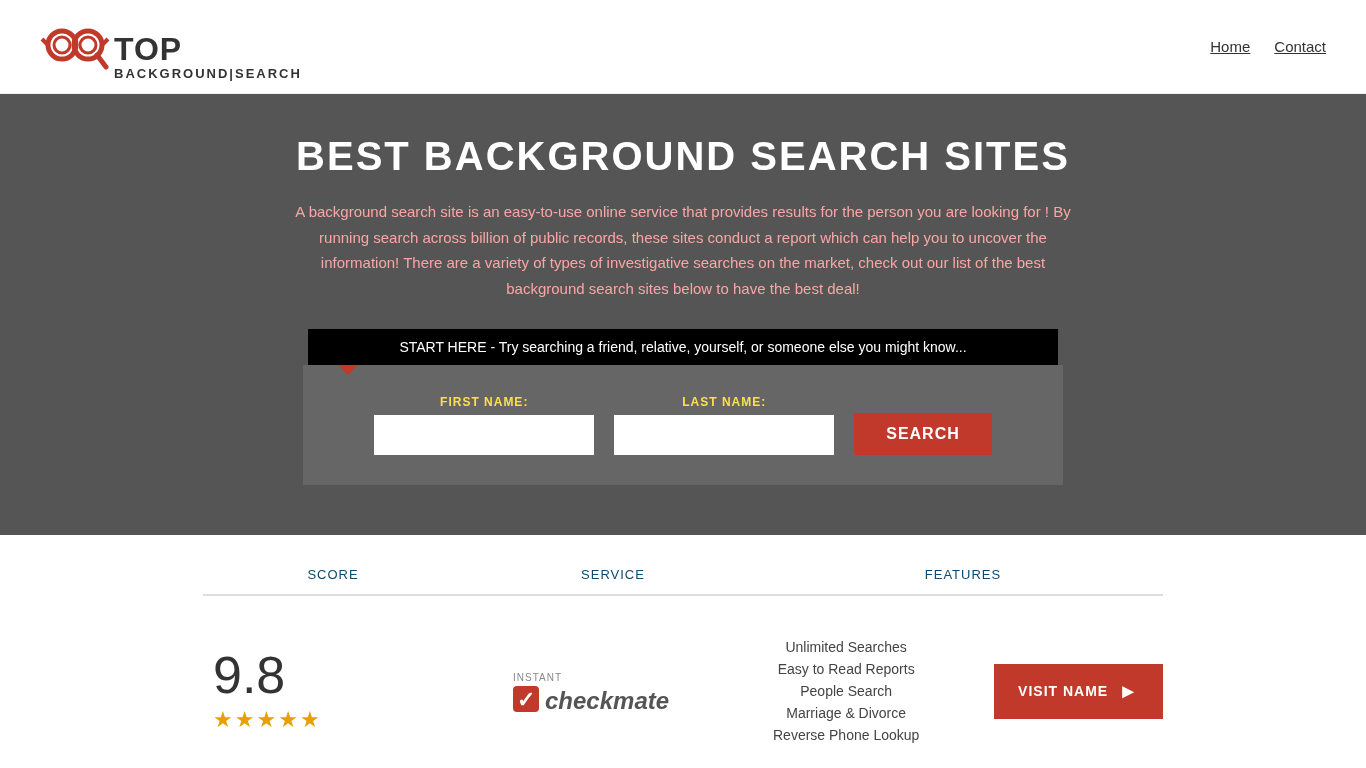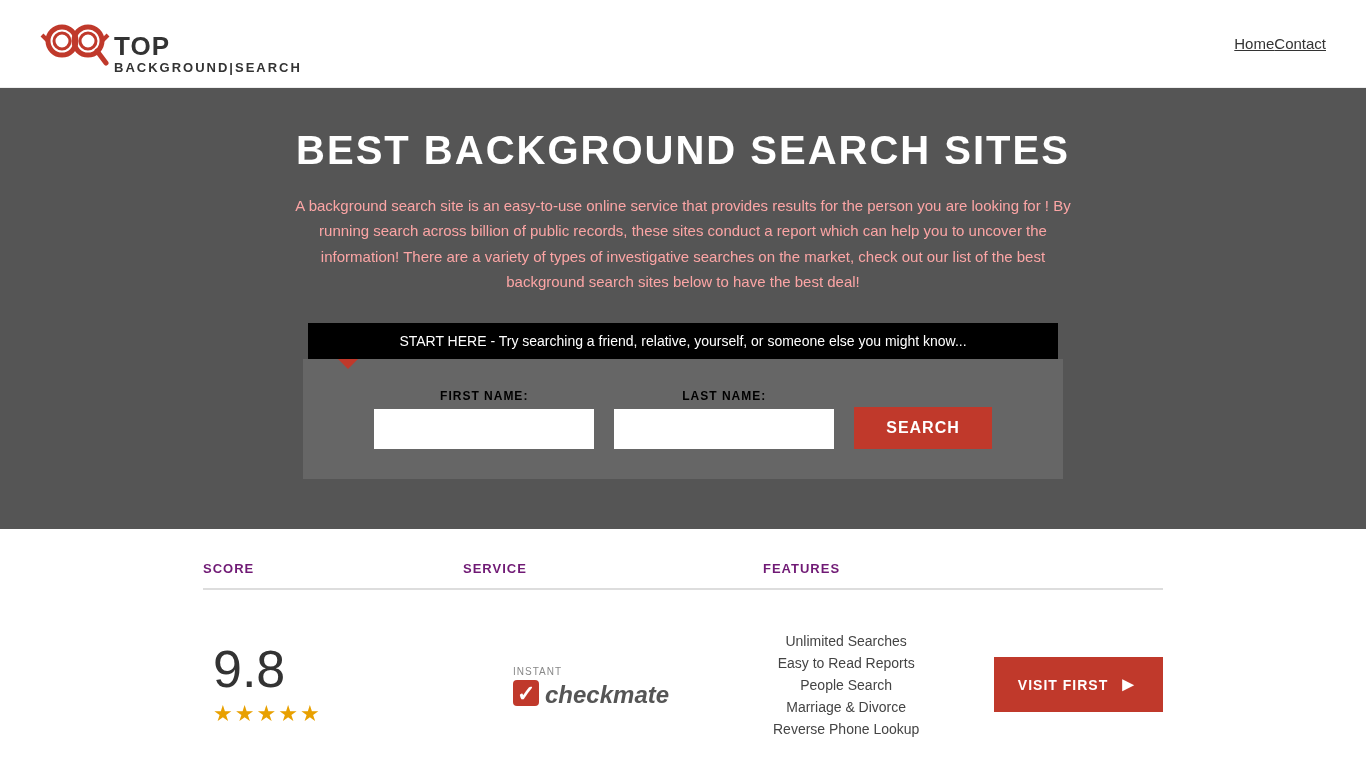--- a/index.html
+++ b/index.html
@@ -28,34 +28,35 @@
       width: 70px;
       height: 60px;
     }
     .logo-text {
       display: flex;
       flex-direction: column;
       line-height: 1.1;
       margin-left: 4px;
     }
     .logo-top {
-      font-size: 26px;
+      font-size: 32px;
       font-weight: 900;
       color: #333;
       letter-spacing: 1px;
       margin-top: 20px;
     }
     .logo-sub {
       font-size: 13px;
       font-weight: 700;
       color: #333;
       letter-spacing: 2px;
     }
     nav {
       display: flex;
+      gap: 24px;
       align-items: flex-end;
     }
     nav a {
       text-decoration: underline;
       color: #333;
       font-size: 15px;
     }
 
     
     #hero {
@@ -104,21 +105,21 @@
       gap: 20px;
       max-width: 1000px;
       margin: 0 auto;
     }
     .form-group {
       display: flex;
       flex-direction: column;
       gap: 6px;
     }
     .form-group label {
-      color: #000000;
+      color: #fde047;
       font-size: 12px;
       font-weight: 700;
       letter-spacing: 1px;
     }
     .form-group input {
       width: 220px;
       padding: 12px;
       font-size: 14px;
       border: none;
       background: #fff;
@@ -142,24 +143,25 @@
     }
     .table-header {
       display: grid;
       grid-template-columns: 260px 300px 1fr;
       padding: 12px 0;
       border-bottom: 2px solid #ddd;
       margin-bottom: 10px;
     }
     .table-header span {
       font-size: 13px;
-      font-weight: 700;
-      color: #701a75;
+      font-weight: 400;
+      color: #0c4a6e;
       letter-spacing: 1px;
       text-transform: uppercase;
+      text-align: center;
     }
     .result-row {
       display: grid;
       grid-template-columns: 260px 300px 1fr;
       align-items: center;
       padding: 30px 0;
       border-bottom: 3px solid #737373;
     }
     .score-col {
       display: flex;
@@ -328,21 +330,21 @@
       <div class="features-col">
         <ul>
           <li>Unlimited Searches</li>
           <li>Easy to Read Reports</li>
           <li>People Search</li>
           <li>Marriage &amp; Divorce</li>
           <li>Reverse Phone Lookup</li>
         </ul>
       </div>
       <a href="#" class="visit-btn">
-        <span>VISIT FIRST</span>
+        <span>VISIT NAME</span>
         <span class="arrow">►</span>
       </a>
     </div>
   </div>
 
   <div class="result-row">
     
     
     
   </div>

